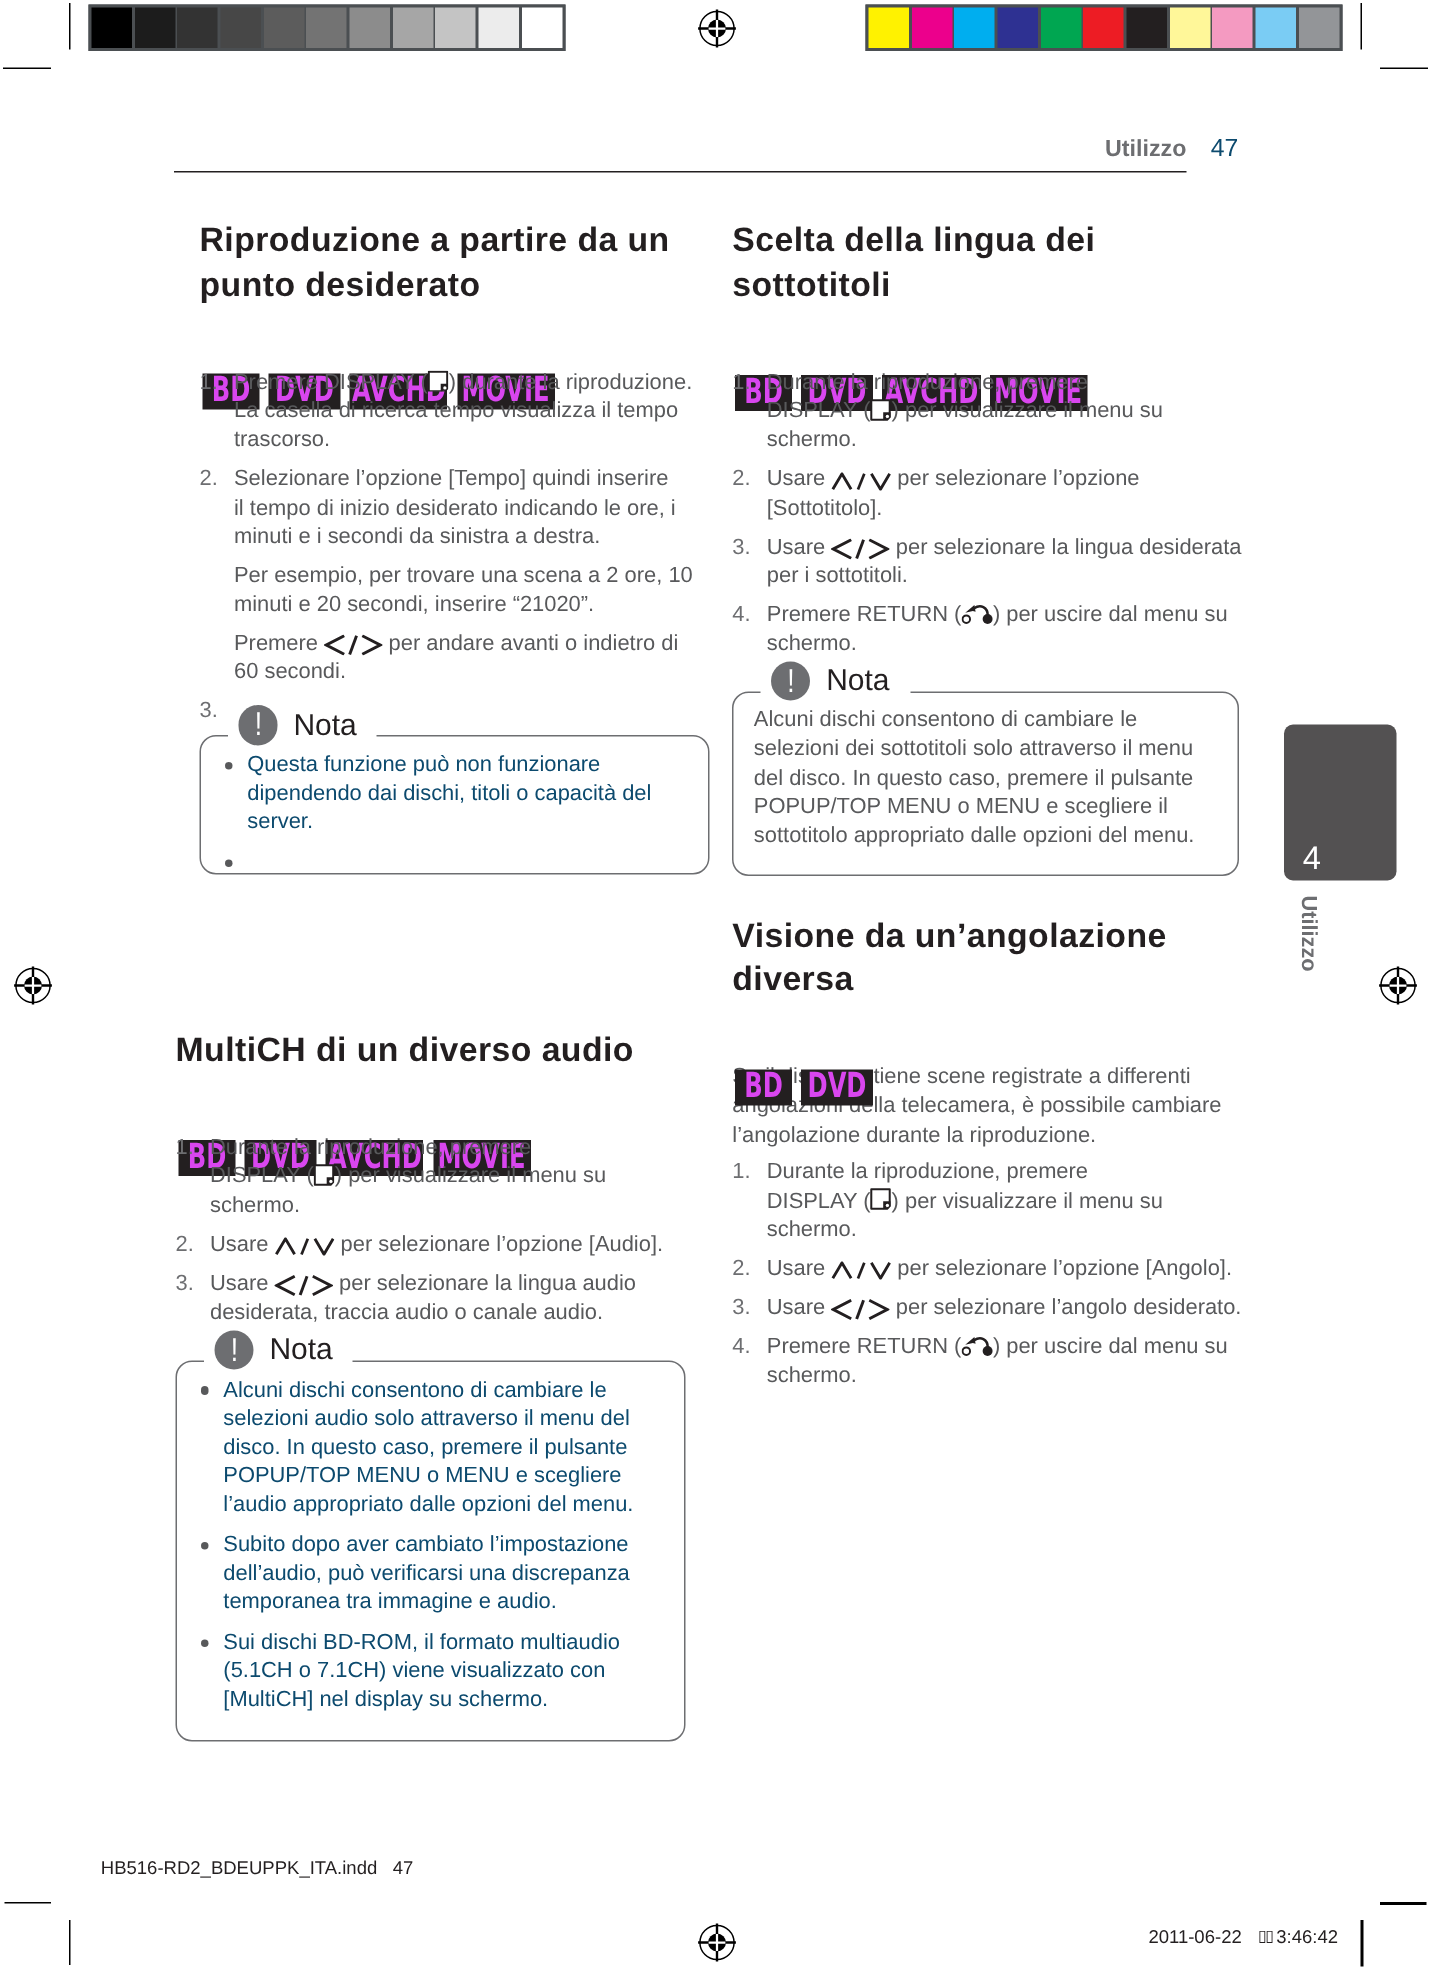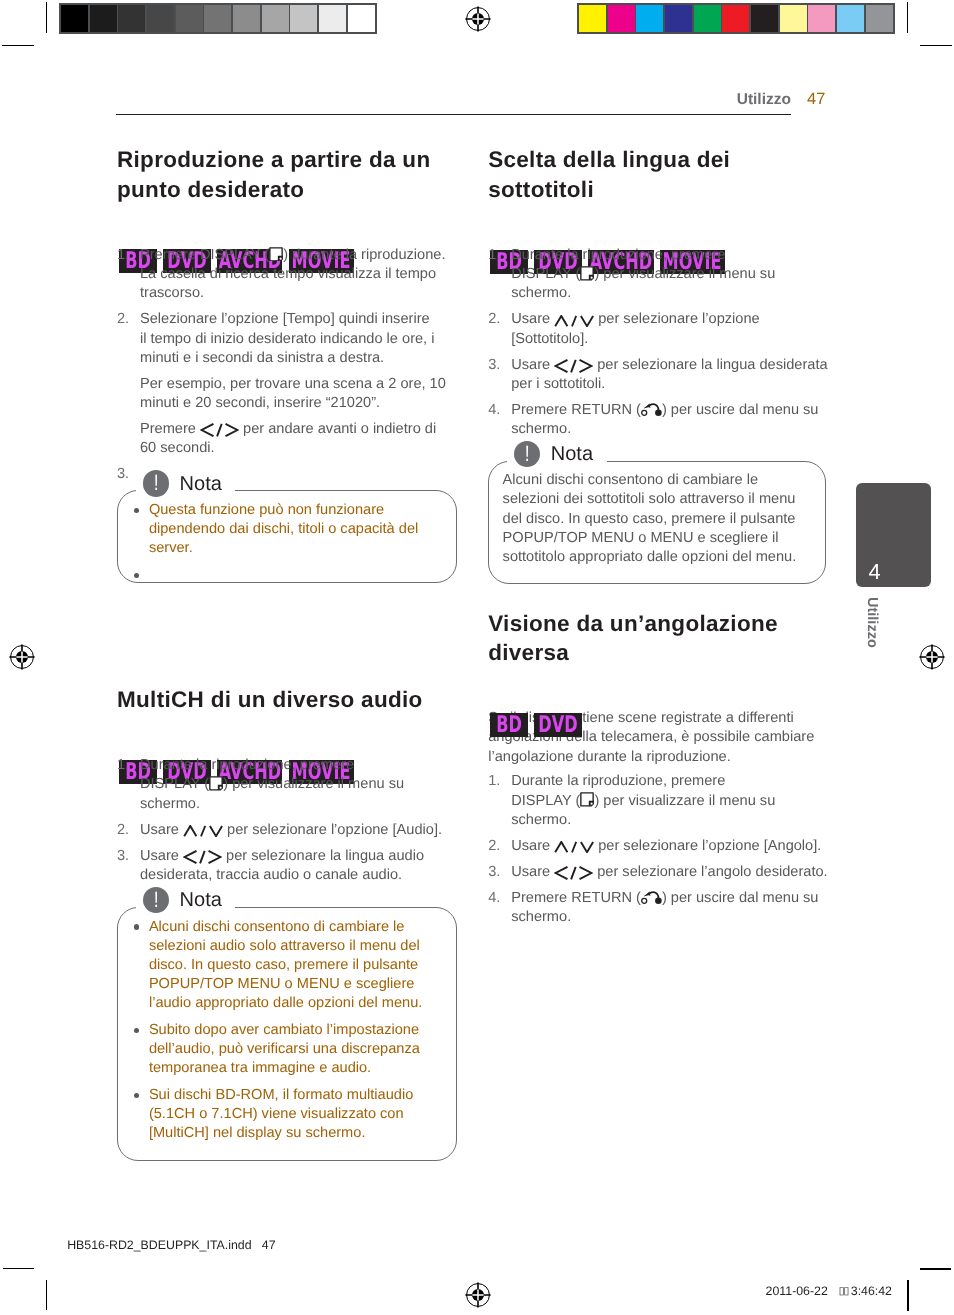--- a/index.html
+++ b/index.html
@@ -11,21 +11,21 @@
 
   
   .cmark{position:absolute;background:#000;}
   .reg{position:absolute;}
   .barbox{position:absolute;border-style:solid;border-color:#4b4f52;display:flex;box-sizing:border-box;background:#4b4f52;}
   .barbox i{display:block;height:100%;box-sizing:border-box;}
 
   
   .hdr-rule{position:absolute;left:115.8px;top:113.8px;width:675.1px;height:1.3px;background:#231f20;}
   .hdr-sec{position:absolute;left:736.7px;top:91.5px;font-size:15.5px;line-height:15.5px;font-weight:bold;color:#6d6e71;}
-  .hdr-pg{position:absolute;left:807.1px;top:91.0px;font-size:16.5px;line-height:16.5px;color:#a16207;}
+  .hdr-pg{position:absolute;left:807.1px;top:91.0px;font-size:16.5px;line-height:16.5px;color:#0c4a6e;}
 
   
   .sec{position:absolute;}
   h2.ttl{font-size:22.5px;line-height:29.6px;font-weight:bold;color:#231f20;
          margin:0;letter-spacing:0.3px;font-family:"Liberation Sans",sans-serif;
          white-space:pre-line;}
 
   .badges{display:flex;margin:0 0 0 2px;height:24px;}
   .badge{background:#231f20;color:#d946ef;height:24px;width:38px;position:relative;
          margin-right:6.2px;margin-top:37px;}
@@ -36,32 +36,32 @@
 
   ol.steps{margin:0;padding:0;list-style:none;}
   ol.steps > li{position:relative;padding-left:23px;margin:0 0 6.9px 0;
       font-size:14.6px;line-height:19.2px;color:#58595b;white-space:nowrap;}
   ol.steps > li:last-child{margin-bottom:0;}
   ol.steps > li > .num{position:absolute;left:0;top:0;color:#6d6e71;}
   .para{font-size:14.6px;line-height:19.2px;color:#58595b;margin:0;white-space:nowrap;}
 
   
   .nota{position:relative;}
-  .nota .frame{border:1px solid #6d6e71;border-radius:21px;box-sizing:border-box;}
+  .nota .frame{border:1px solid #6d6e71;border-radius:11px;box-sizing:border-box;}
   .nota .inner{padding:9.7px 15px 16px 13.4px;}
   .nota .cap{position:absolute;left:19.1px;top:-19.9px;height:26.5px;
              display:flex;align-items:center;background:#fff;padding:0 13.6px 0 6.5px;}
   .nota .cap .ico{width:26.5px;height:26.5px;border-radius:50%;background:#6d6e71;color:#fff;
                   font-size:22px;font-weight:normal;line-height:26.5px;text-align:center;
                   font-family:"Liberation Sans",sans-serif;position:relative;}
   .nota .cap .ico > span{display:block;transform:scaleX(0.8) translateZ(0);-webkit-font-smoothing:antialiased;}
   .nota .cap .txt{font-size:20px;color:#231f20;margin-left:10.5px;line-height:26px;}
   ul.nlist{margin:0;padding:0;list-style:none;}
   ul.nlist > li{position:relative;padding-left:17.5px;margin:0 0 7.4px 0;
-      font-size:14.6px;line-height:19.2px;color:#a16207;white-space:nowrap;}
+      font-size:14.6px;line-height:19.2px;color:#0c4a6e;white-space:nowrap;}
   ul.nlist > li:last-child{margin-bottom:0;}
   ul.nlist > li > .bul{position:absolute;left:2.2px;top:6.9px;width:5.1px;height:5.1px;border-radius:50%;background:#58595b;font-size:0;}
   .nbody{font-size:14.6px;line-height:19.2px;color:#58595b;white-space:nowrap;}
 
   
   .tab{position:absolute;left:855.5px;top:482.7px;width:75.2px;height:103.9px;background:#535152;
        border-radius:6px;}
   .tab .n{position:absolute;left:13px;bottom:3.5px;color:#fff;font-size:21.8px;line-height:22px;}
   .tablbl{position:absolute;left:855px;top:596.9px;}
   .tablbl span{display:inline-block;transform:rotate(90deg);transform-origin:left top;
@@ -136,21 +136,21 @@
           <circle cx="13" cy="13" r="11.4" fill="none" stroke="#000" stroke-width="1.0"></circle>
           <circle cx="13" cy="13" r="6.0" fill="#000"></circle>
           <path d="M13 7.4 V18.6 M7.4 13 H18.6" stroke="#fff" stroke-width="1.5"></path>
         </svg></span>
     </div>
   <div class="hdr-rule"></div>
   <div class="hdr-sec">Utilizzo</div>
   <div class="hdr-pg">47</div>
 
   <div id="body">
-      <div class="sec" style="left:117px;top:145.2px;width:329px">
+      <div class="sec" style="left:133px;top:145.2px;width:329px">
         <h2 class="ttl">Riproduzione a partire da un<br>punto desiderato</h2>
         <div style="height:8.1px"></div>
         <div class="badges">
           <span class="badge" style="width:38px">
             <b>BD</b>
           </span>
           <span class="badge" style="width:47.5px">
             <b>DVD</b>
           </span>
           <span class="badge" style="width:65.5px">

